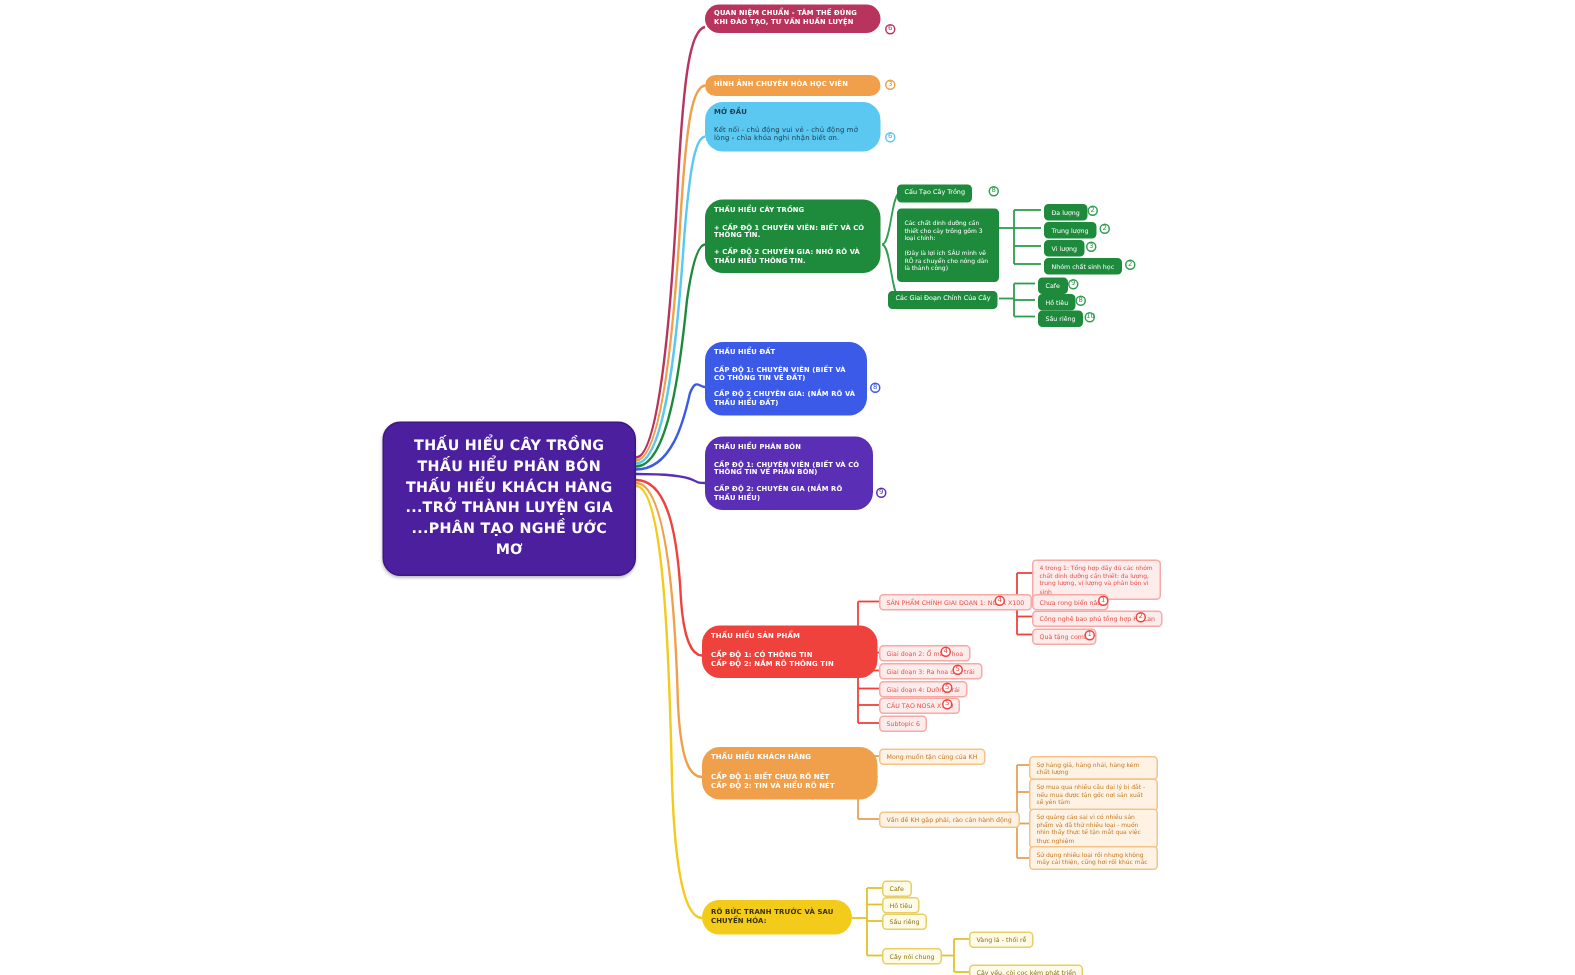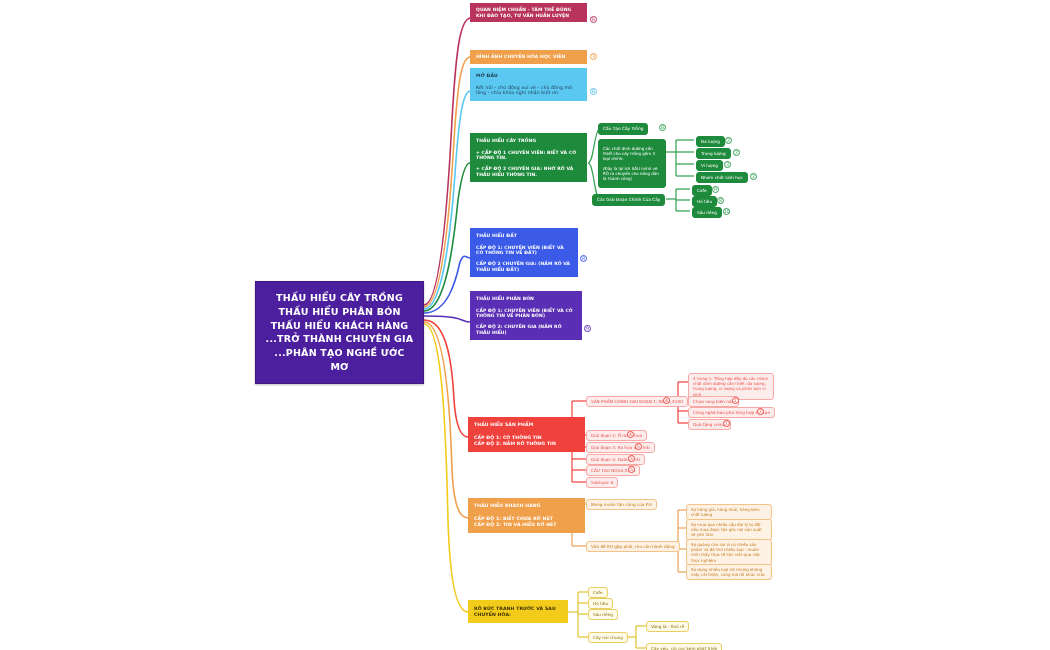--- a/index.html
+++ b/index.html
@@ -15,21 +15,21 @@
     width: 1050px; height: 650px;
     background: #ffffff;
   }
   svg#links {
     position: absolute; left: 0; top: 0;
     width: 1050px; height: 650px;
     pointer-events: none;
   }
   .node {
     position: absolute;
-    border-radius: 0;
+    border-radius: 12px;
     color: #ffffff;
     padding: 4px 6px;
     line-height: 1.25;
     letter-spacing: 0.1px;
     z-index: 2;
   }
   .node .ttl {
     display: block;
     font-weight: bold;
     text-transform: uppercase;
@@ -171,21 +171,21 @@
     <path d="M626 637 L 636 637" fill="none" stroke="#e0c32a" stroke-width="1.2"></path>
     <path d="M636 626 L 636 648" fill="none" stroke="#e0c32a" stroke-width="1.2"></path>
     <path d="M636 626 L 646 626" fill="none" stroke="#e0c32a" stroke-width="1.2"></path>
     <path d="M636 648 L 646 648" fill="none" stroke="#e0c32a" stroke-width="1.2"></path>
   </svg>
 
   <div id="root-node" class="node" style="left:255px; top:281px; width:169px;">
     <div>THẤU HIỂU CÂY TRỒNG</div>
     <div>THẤU HIỂU PHÂN BÓN</div>
     <div>THẤU HIỂU KHÁCH HÀNG</div>
-    <div>...TRỞ THÀNH CHUYÊN GIA</div>
+    <div>...TRỞ THÀNH LUYỆN GIA</div>
     <div>...PHÂN TẠO NGHỀ ƯỚC MƠ</div>
   </div>
 
   <div class="node fill-crimson" style="left:470px; top:3px; width:117px; font-size:4.5px; font-weight:bold;">
     <span class="ttl">QUAN NIỆM CHUẨN - TÂM THẾ ĐÚNG KHI ĐÀO TẠO, TƯ VẤN HUẤN LUYỆN</span>
   </div>
   <span class="badge b-crimson" style="left:590px; top:16px;">6</span>
 
   <div class="node fill-orange" style="left:470px; top:50px; width:117px; font-size:4.5px; font-weight:bold;">
     <span class="ttl">HÌNH ẢNH CHUYÊN HÓA HỌC VIÊN</span>

